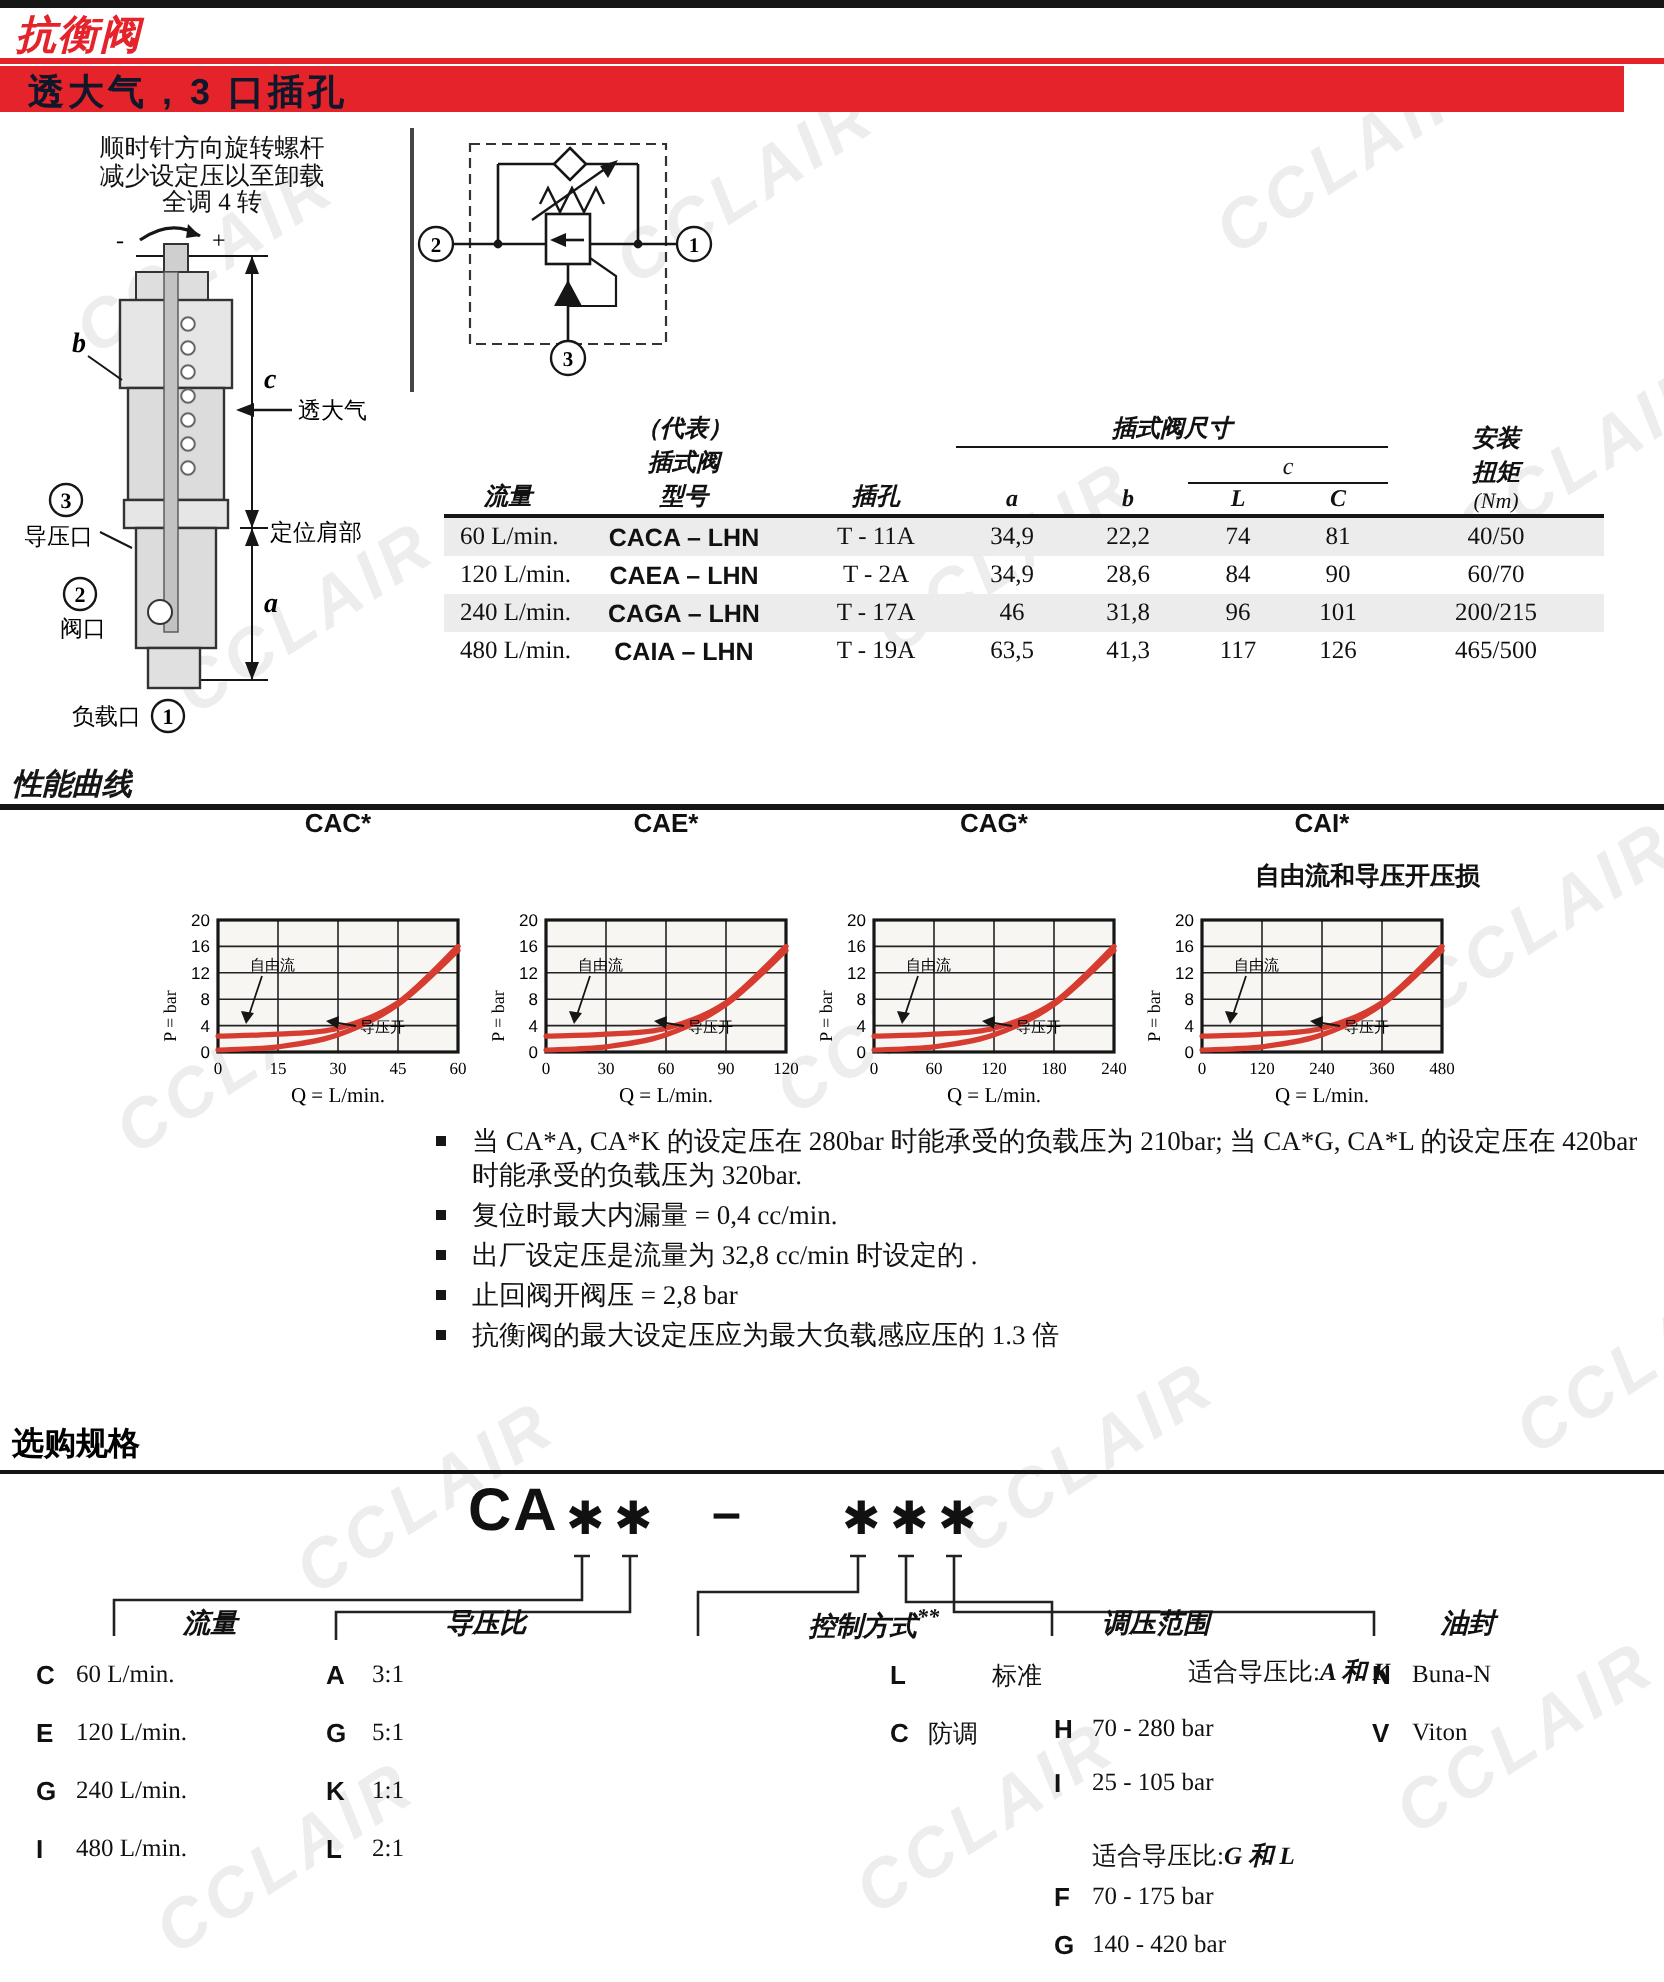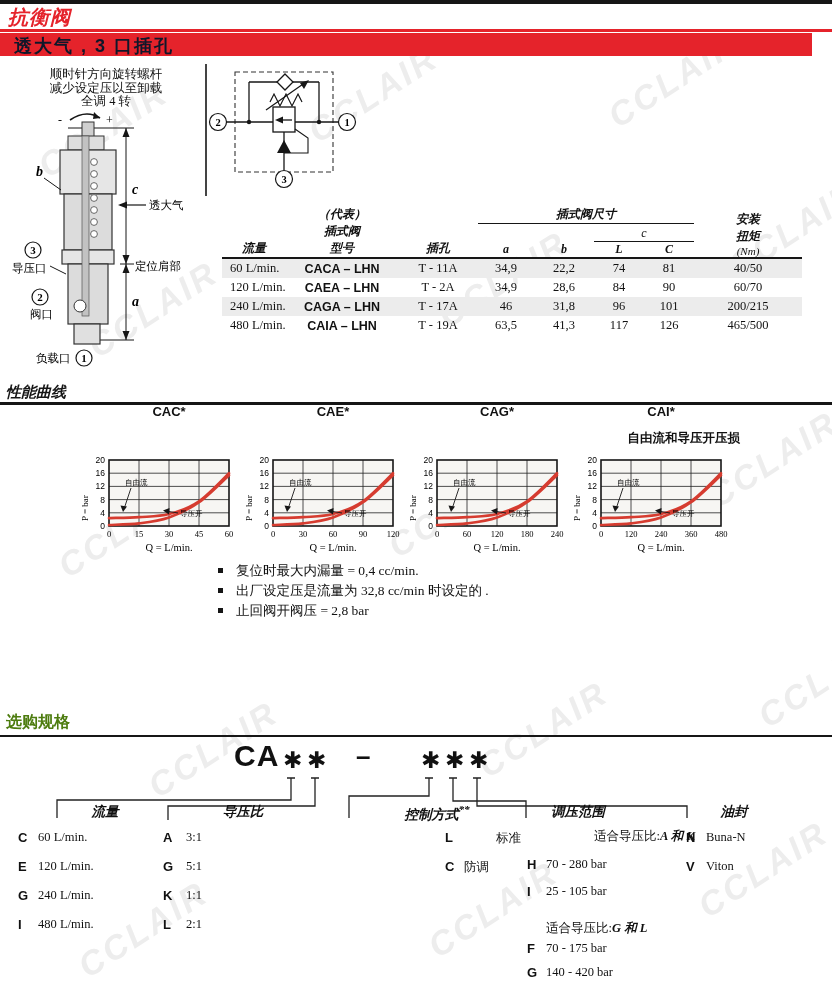--- a/index.html
+++ b/index.html
@@ -33,21 +33,21 @@
   
   .sechead{left:6px;top:383px;font:italic bold 15px "Liberation Serif",serif;color:#161616;}
   .secrule{left:0;top:402px;width:832px;height:2.5px;background:#161616;}
   .ctitle{position:absolute;top:404px;width:120px;text-align:center;font:bold 13px "Liberation Sans",sans-serif;}
   .csub{left:80px;top:430px;width:660px;text-align:right;font:bold 12.5px "Liberation Sans",sans-serif;}
   
   .notes{left:214px;top:562px;width:612px;margin:0;padding:0;list-style:none;}
   .notes li{position:relative;padding-left:22px;margin:0 0 3px 0;font:13.5px/17px "Liberation Serif",serif;}
   .notes li::before{content:"";position:absolute;left:4px;top:6px;width:5px;height:5px;background:#161616;}
   
-  .ordhead{left:6px;top:712px;font:bold 16px "Liberation Serif",serif;color:#4d7c0f;}
+  .ordhead{left:6px;top:712px;font:bold 16px "Liberation Serif",serif;color:#000000;}
   .ordrule{left:0;top:735px;width:832px;height:2px;background:#161616;}
   .code-ca{left:234px;top:739px;font:bold 30px "Liberation Sans",sans-serif;letter-spacing:1px;}
   .code-dash{left:356px;top:741px;font:bold 26px "Liberation Sans",sans-serif;}
   .star{position:absolute;top:747px;font:bold 23px "DejaVu Sans",sans-serif;}
   .ocol-title{position:absolute;top:803px;width:140px;text-align:center;font:italic bold 13.5px "Liberation Serif",serif;}
   .okey{position:absolute;font:bold 13px "Liberation Sans",sans-serif;}
   .oval{position:absolute;font:12.5px "Liberation Serif",serif;}
   .osub{position:absolute;font:12.5px "Liberation Serif",serif;}
   .osub b{font-style:italic;}
   svg text{font-family:"Liberation Serif",serif;}
@@ -388,23 +388,25 @@
           <text x="60.0" y="85" font-size="8.5" text-anchor="middle" font-family="Liberation Sans,sans-serif">120</text>
           <text x="90.0" y="85" font-size="8.5" text-anchor="middle" font-family="Liberation Sans,sans-serif">240</text>
           <text x="120.0" y="85" font-size="8.5" text-anchor="middle" font-family="Liberation Sans,sans-serif">360</text>
           <text x="150.0" y="85" font-size="8.5" text-anchor="middle" font-family="Liberation Sans,sans-serif">480</text>
      <text x="90" y="99" font-size="10.5" text-anchor="middle" font-family="Liberation Sans,sans-serif">Q = L/min.</text>
      <text transform="translate(9,56) rotate(-90)" font-size="9" text-anchor="middle" font-family="Liberation Sans,sans-serif">P = bar</text>
    </svg></div>
     </div>
 
   <ul class="abs notes" id="notes">
+      <li>当 CA*A, CA*K 的设定压在 280bar 时能承受的负载压为 210bar; 当 CA*G, CA*L 的设定压在 420bar 时能承受的负载压为 320bar.</li>
       <li>复位时最大内漏量 = 0,4 cc/min.</li>
       <li>出厂设定压是流量为 32,8 cc/min 时设定的 .</li>
       <li>止回阀开阀压 = 2,8 bar</li>
+      <li>抗衡阀的最大设定压应为最大负载感应压的 1.3 倍</li>
     </ul>
 
   <div class="abs ordhead">选购规格</div>
   <div class="abs ordrule"></div>
   <div class="abs code-ca">CA</div>
   <div class="abs code-dash">–</div>
   <div id="code-stars">
       <span class="star" style="left: 283px;">✱</span>
       <span class="star" style="left: 307px;">✱</span>
       <span class="star" style="left: 421px;">✱</span>

